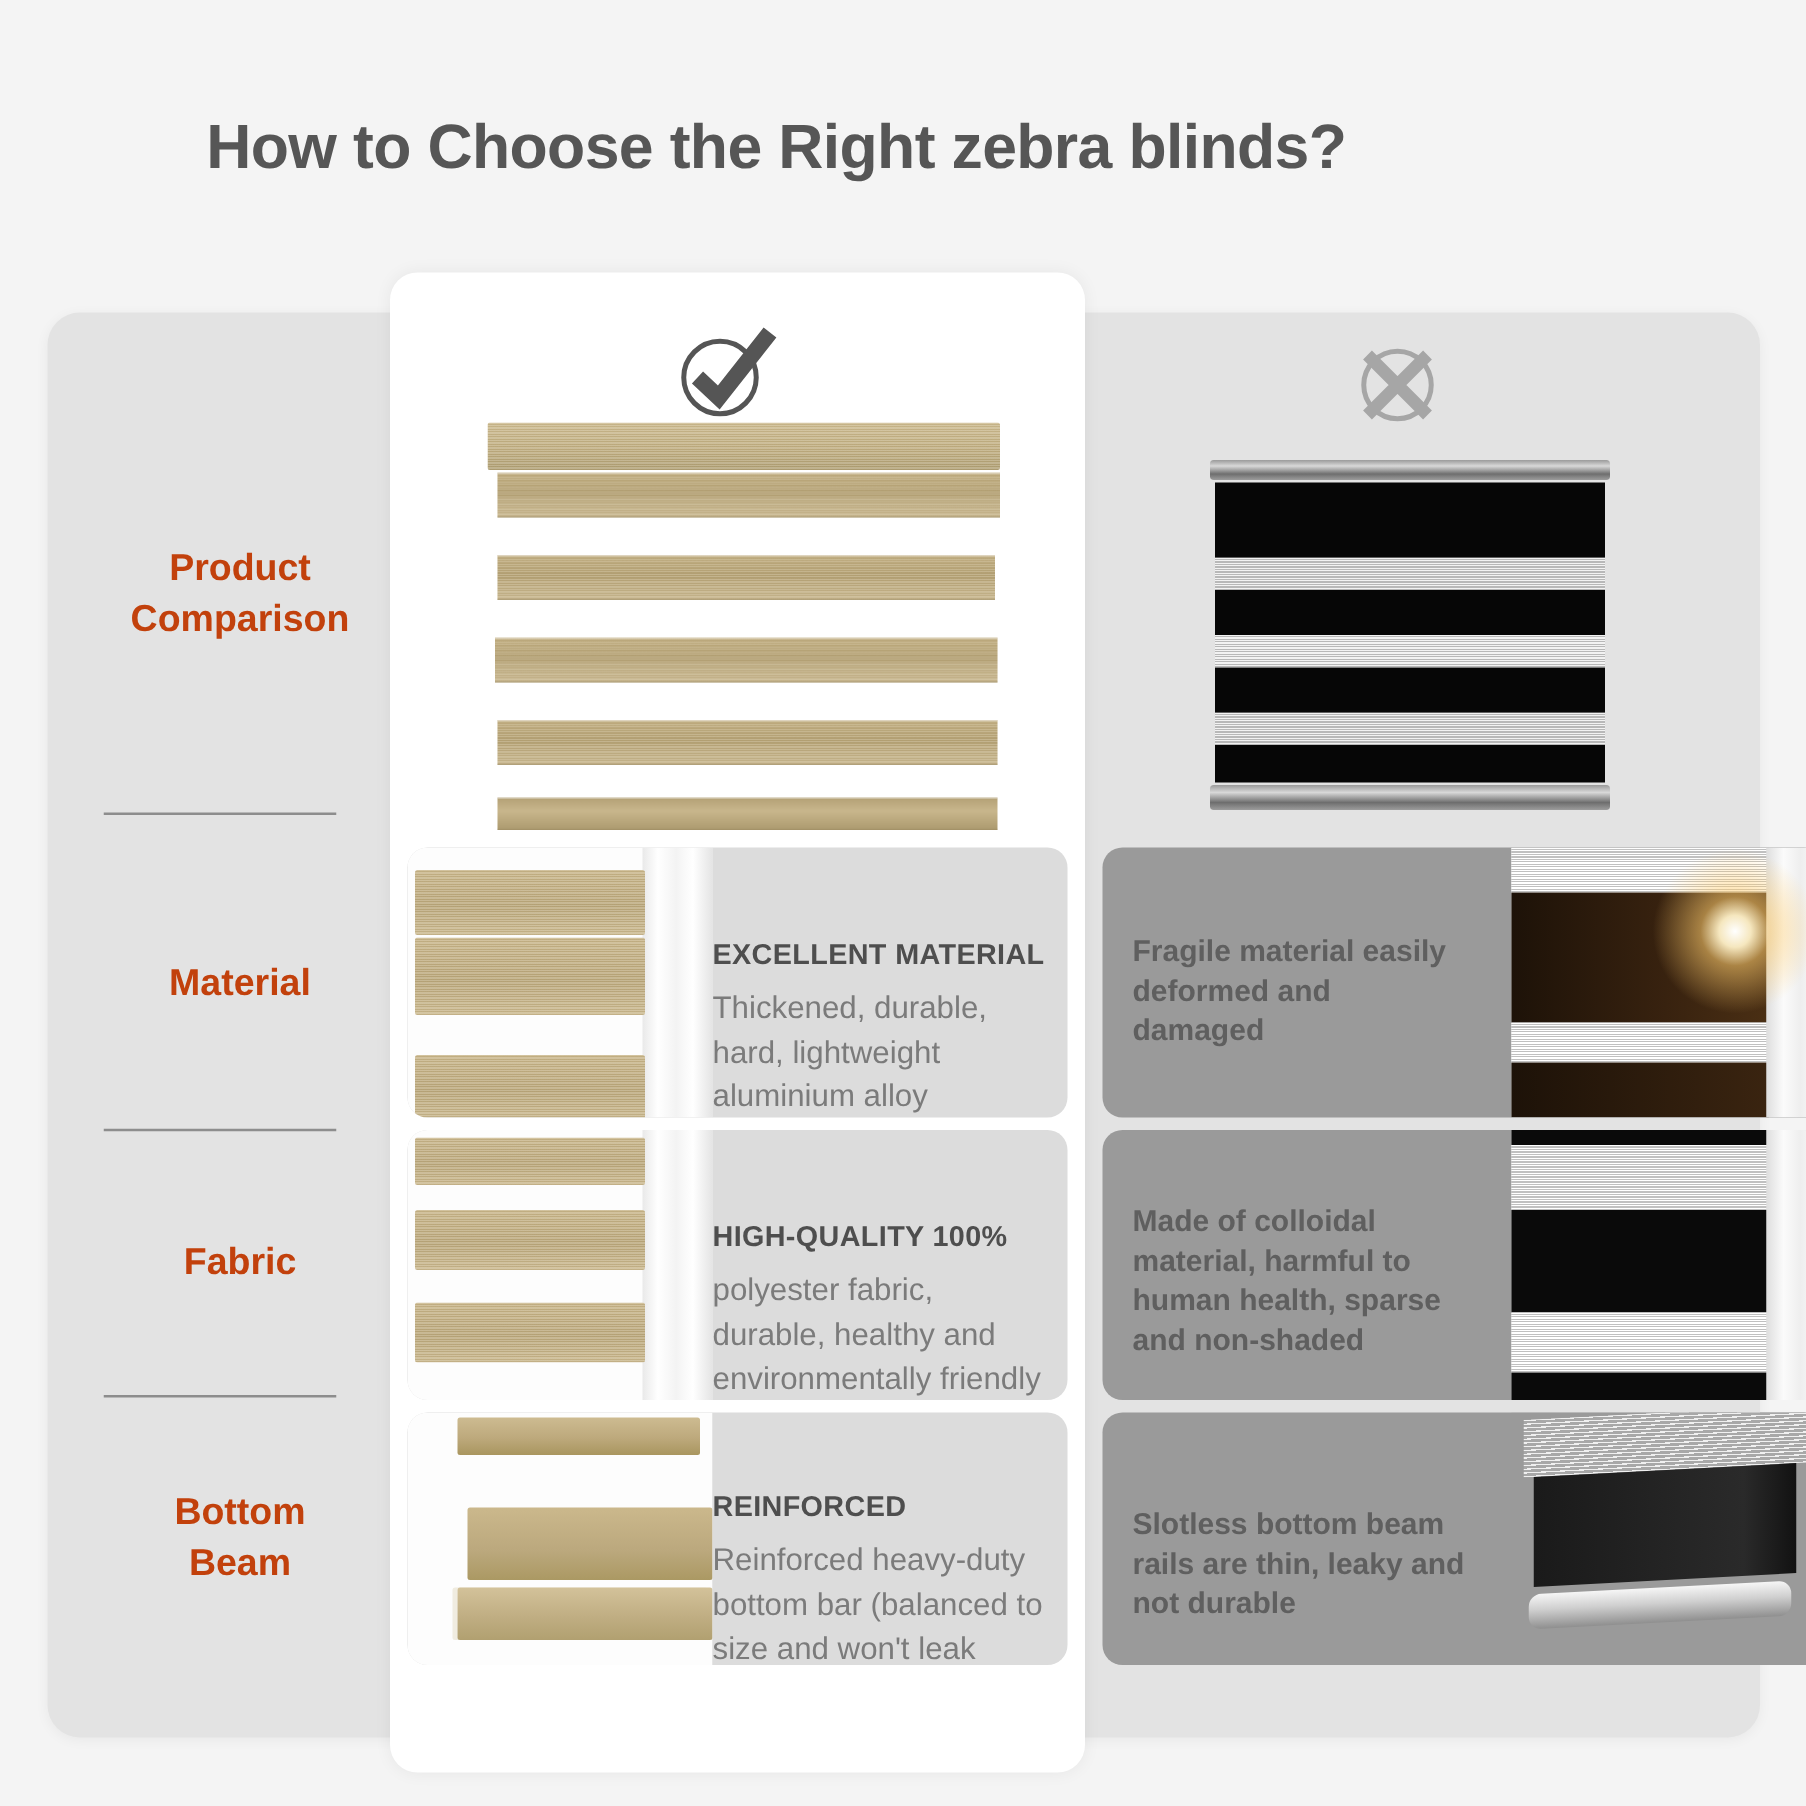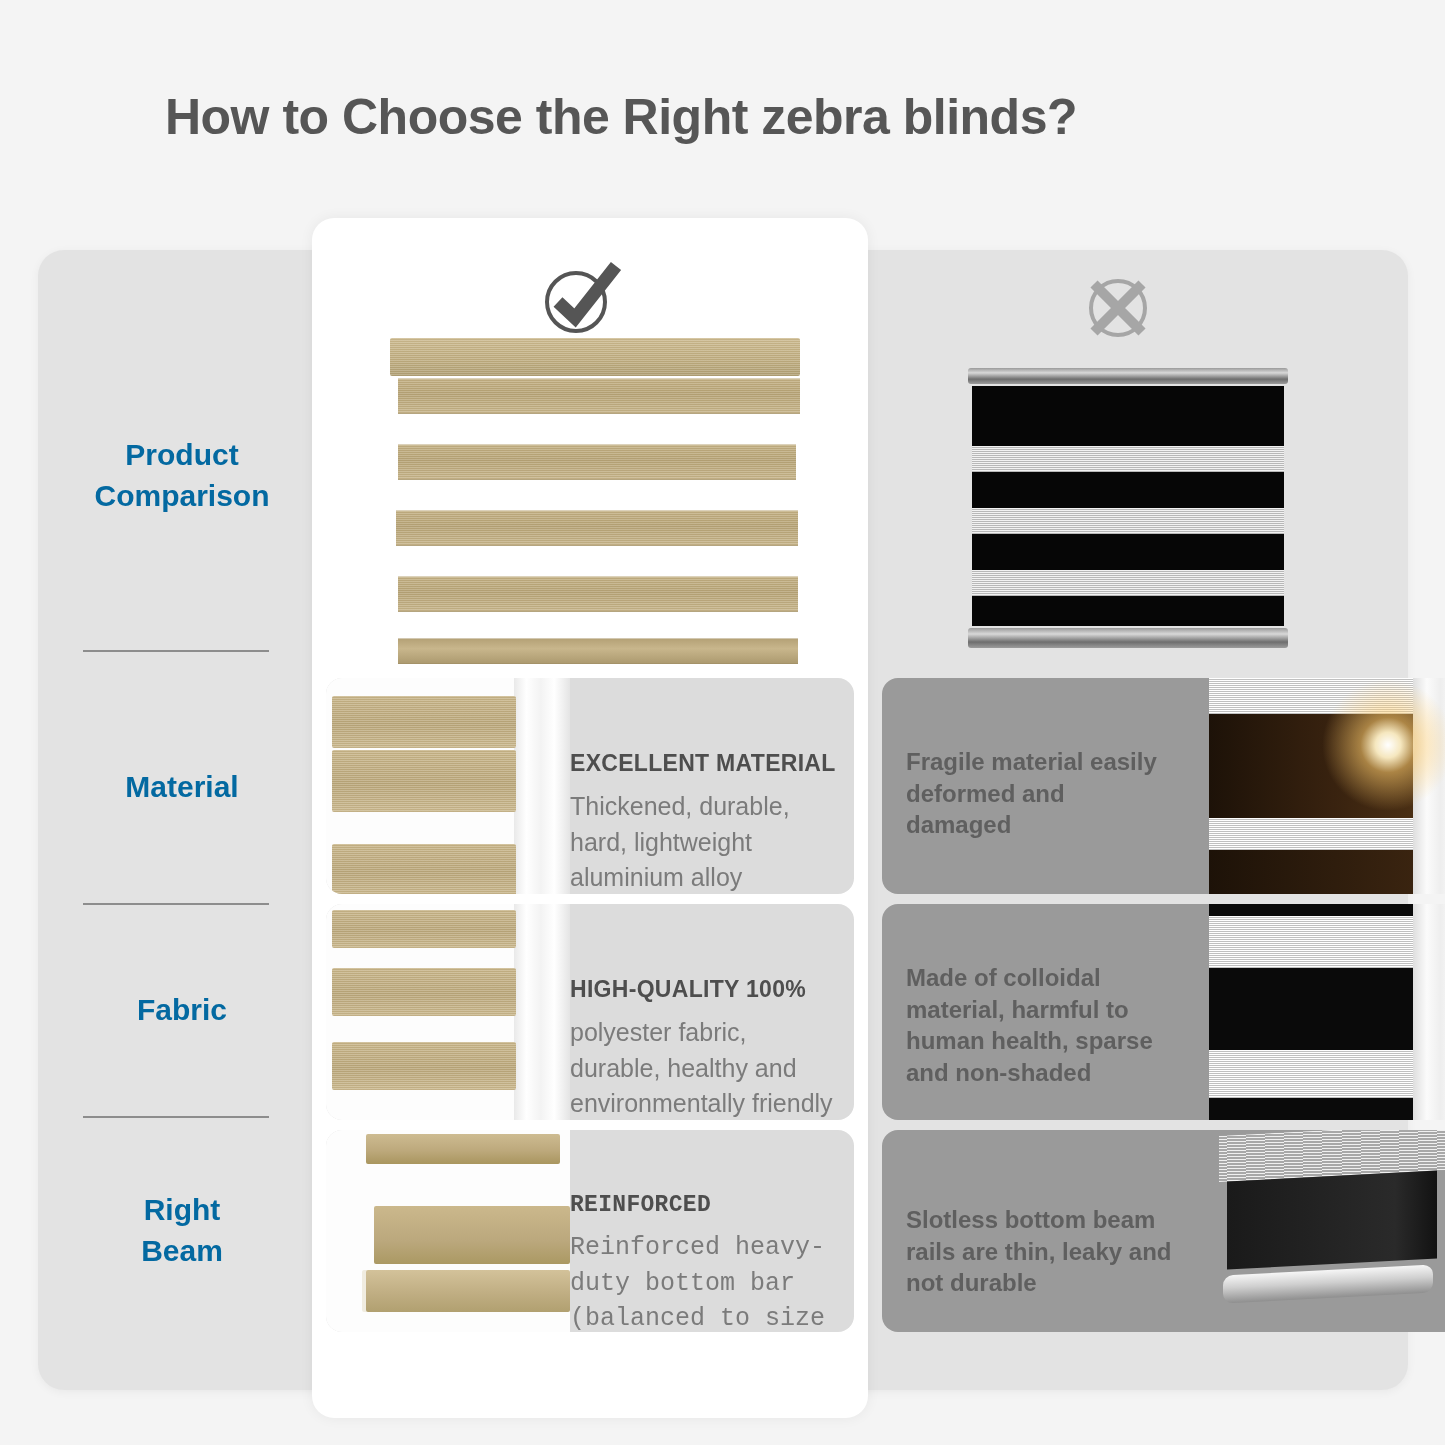--- a/index.html
+++ b/index.html
@@ -34,25 +34,25 @@
   }
 
   
   .labelcol {
     position: absolute;
     left: 38px; top: 250px;
     width: 272px; height: 1140px;
   }
   .rowlabel {
     position: absolute;
-    left: 8px; width: 272px;
+    left: 18px; width: 272px;
     text-align: center;
     font-size: 30px;
     font-weight: bold;
-    color: #0369a1;
+    color: #c2410c;
     line-height: 1.36;
   }
   .rowlabel.r0 { top: 185px; }
   .rowlabel.r1 { top: 517px; }
   .rowlabel.r2 { top: 740px; }
   .rowlabel.r3 { top: 940px; }
 
   .divider {
     position: absolute;
     left: 45px; width: 186px;
@@ -144,21 +144,21 @@
     border-radius: 16px;
     overflow: hidden;
   }
   .card-good {
     left: 326px;
     width: 528px;
     background: #dcdcdc;
   }
   .cg1 { top: 678px;  height: 216px; }
   .cg2 { top: 904px;  height: 216px; }
-  .cg3 { top: 1130px; height: 202px; font-family: Liberation Mono, monospace; }
+  .cg3 { top: 1130px; height: 202px; }
 
   .card-bad {
     left: 882px;
     width: 577px;
     background: #9a9a9a;
   }
   .cb1 { top: 678px;  height: 216px; }
   .cb2 { top: 904px;  height: 216px; }
   .cb3 { top: 1130px; height: 202px; }
 
@@ -251,21 +251,21 @@
     </div>
     <div class="divider d0"></div>
 
     <div class="rowlabel r1">Material</div>
     <div class="divider d1"></div>
 
     <div class="rowlabel r2">Fabric</div>
     <div class="divider d2"></div>
 
     <div class="rowlabel r3">
-      <span>Right</span><br>
+      <span>Bottom</span><br>
       <span>Beam</span>
     </div>
   </div>
 
   <div class="goodcol"></div>
 
   <div class="icon-check">
     <svg viewBox="0 0 86 86" width="86" height="86" aria-hidden="true">
       <circle cx="38" cy="48" r="29" fill="none" stroke="#555555" stroke-width="4"></circle>
       <path d="M20 48 L37 64 L78 12" fill="none" stroke="#555555" stroke-width="13" stroke-linecap="butt" stroke-linejoin="miter"></path>

